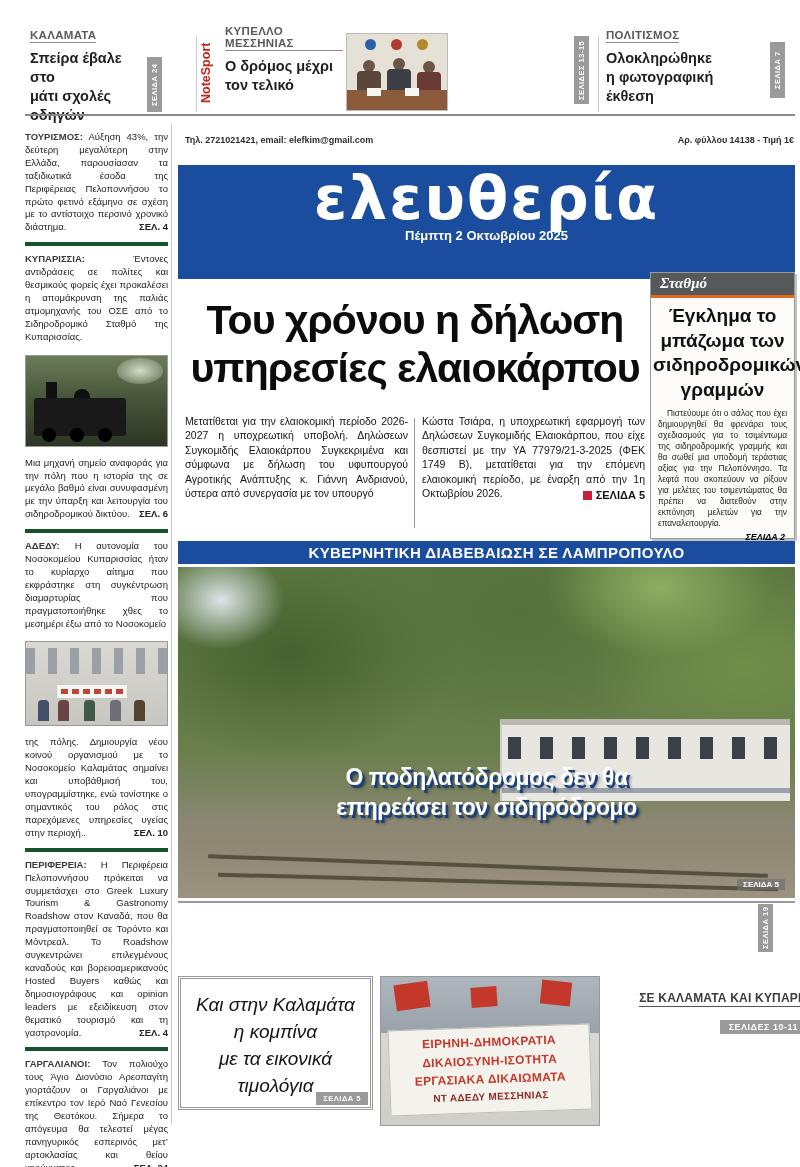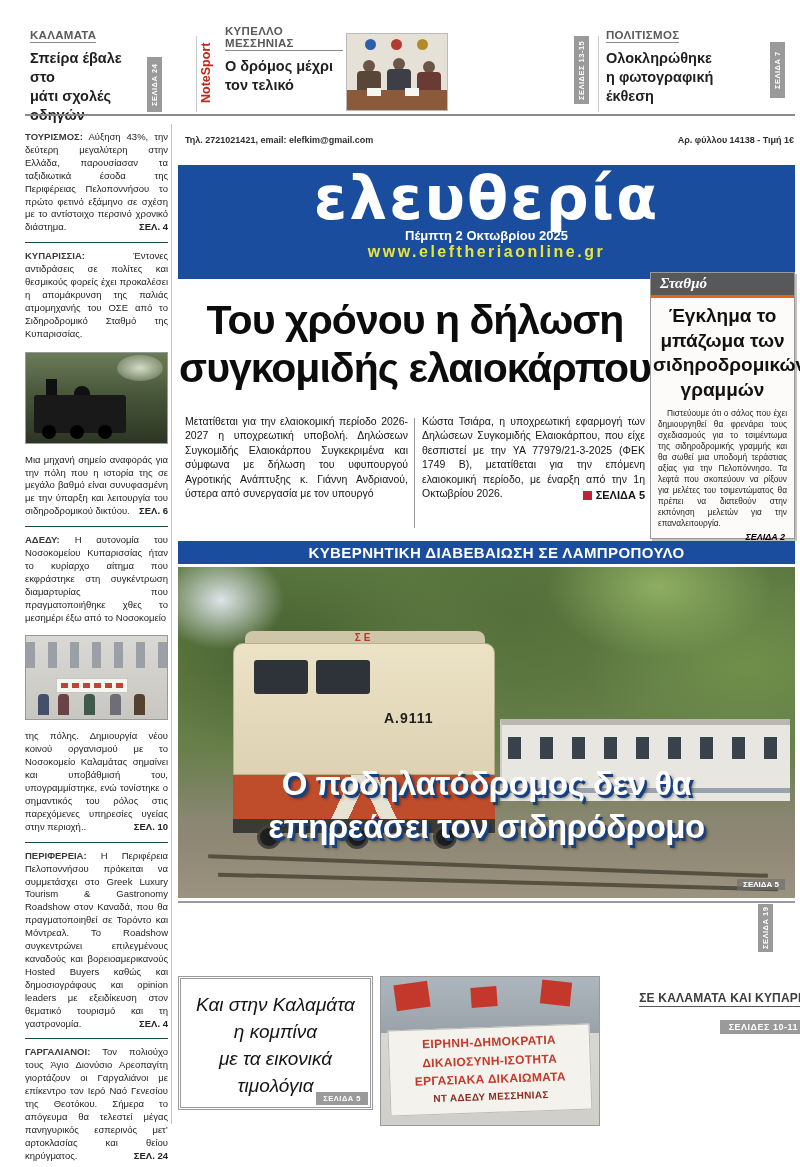--- a/index.html
+++ b/index.html
@@ -26,21 +26,21 @@
   .tp-person-body { position:absolute; width:24px; height:22px; border-radius:4px 4px 0 0; }
   .tp-table { position:absolute; bottom:0; left:0; right:0; height:20px; background:#8a5a3a; }
   .tp-paper { position:absolute; bottom:14px; width:14px; height:8px; background:#f6f6f2; }
   .hrule { position:absolute; background:#8a8a8a; }
 
   
   #sidebar { position:absolute; left:25px; top:124px; width:143px; }
   .sb-vline { position:absolute; left:171px; top:124px; height:1000px; border-left:1px solid #c4c4c4; }
   .sb-item { position:relative; font-size:9.5px; line-height:1.36; text-align:justify; color:#232323;
              padding:7px 0 8px; }
-  .sb-sep { border-top:1px solid #14532d; }
+  .sb-sep { border-top:4px solid #14532d; }
   .sb-lead { font-weight:bold; color:#3a3a3a; }
   .sb-pg { position:absolute; right:0; bottom:8px; font-weight:bold; background:#fff; padding-left:4px; }
   .sb-photo { position:relative; width:143px; overflow:hidden; margin:3px 0; border:1px solid #999; }
 
   
   .contact { position:absolute; top:135px; font-size:9px; font-weight:bold; color:#2e2e2e; }
   #masthead { position:absolute; left:178px; top:149px; width:617px; height:114px; background:#1a4d9d;
               text-align:center; color:#fff;margin-top:16px; }
   .mh-logo { margin-top:1px; font-family:"DejaVu Sans", sans-serif; font-size:60px; font-weight:bold;
              letter-spacing:2px; line-height:1.08; color:#fff; }
@@ -100,21 +100,21 @@
                  font-weight:bold; color:#b5382a; letter-spacing:3px; }
   .loco-num { position:absolute; left:150px; top:66px; font-size:14px; font-weight:bold; color:#23211c;
               letter-spacing:1px; }
   .loco-band { position:absolute; left:0; top:158px; width:262px; height:44px;
                background:linear-gradient(115deg, rgba(0,0,0,0) 42%, #e8e2d2 42%, #e8e2d2 48%, rgba(0,0,0,0) 48%),
                           linear-gradient(65deg, rgba(0,0,0,0) 52%, #e8e2d2 52%, #e8e2d2 58%, rgba(0,0,0,0) 58%),
                           #bf4d2b; }
   .loco-frame { position:absolute; left:0; top:202px; width:262px; height:14px; background:#3a3a36; }
   .loco-wheel { position:absolute; top:208px; width:24px; height:24px; border-radius:50%; background:#1e1e1e;
                 border:3px solid #44423c; }
-  .ph-overlay { position:absolute; left:0; right:0; top:196px; text-align:center; font-size:33px;
+  .ph-overlay { position:absolute; left:0; right:0; top:196px; text-align:center; font-size:23px;
                 font-weight:bold; color:#fff; line-height:1.3; white-space:pre-line; letter-spacing:-.5px;
                 text-shadow:2.5px 2.5px 0 #17407e, 4px 4px 3px rgba(0,0,0,.35); z-index:5; }
   .ph-tag { position:absolute; right:10px; bottom:8px; font-size:8px; font-weight:bold; color:#fff;
             background:rgba(110,110,110,.65); padding:1px 6px; z-index:6; }
 
   
   .grayrule { position:absolute; left:178px; top:901px; width:617px; height:2px; background:#9a9a9a; }
   .greenbar { position:absolute; left:178px; top:907px; width:578px; height:38px; background:#1e7d3c;
               color:#fff; font-style:italic; font-weight:bold; font-size:20.5px; text-align:center;
               line-height:38px; letter-spacing:.2px; }
@@ -258,25 +258,24 @@
       <span class="sb-pg">ΣΕΛ. 24</span>
     </div>
 
   </div>
 
   <div class="contact" style="left:185px">Τηλ. 2721021421, email: elefkim@gmail.com</div>
   <div class="contact" style="right:6px">Αρ. φύλλου 14138 - Τιμή 1€</div>
   <div id="masthead">
     <div class="mh-logo">ελευθερία</div>
     <div class="mh-date">Πέμπτη 2 Οκτωβρίου 2025</div>
-    <div class="mh-site">www.eleftheriaonline.gr</div>
   </div>
 
   <div class="headline">Του χρόνου η δήλωση
-συγκομιδής ελαιοκάρπου</div>
+υπηρεσίες ελαιοκάρπου</div>
   <div class="body-col" style="left:185px">Μετατίθεται για την ελαιοκομική περίοδο 2026-2027 η υποχρεωτική υποβολή. Δηλώσεων Συγκομιδής Ελαιοκάρπου Συγκεκριμένα και σύμφωνα με δήλωση του υφυπουργού Αγροτικής Ανάπτυξης κ. Γιάννη Ανδριανού, ύστερα από συνεργασία με τον υπουργό</div>
   <div class="col-div"></div>
   <div class="body-col" style="left:422px">
     <span>Κώστα Τσιάρα, η υποχρεωτική εφαρμογή των Δηλώσεων Συγκομιδής Ελαιοκάρπου, που είχε θεσπιστεί με την ΥΑ 77979/21-3-2025 (ΦΕΚ 1749 Β), μετατίθεται για την επόμενη ελαιοκομική περίοδο, με έναρξη από την 1η Οκτωβρίου 2026.</span>
     <span class="pref"><span class="redsq"></span><span>ΣΕΛΙΔΑ 5</span></span>
   </div>
 
   <div id="arthro">
     <div class="ar-head">Σταθμό</div>
     <div class="ar-title">Έγκλημα το
@@ -288,34 +287,20 @@
   </div>
 
   <div class="bluebar">ΚΥΒΕΡΝΗΤΙΚΗ ΔΙΑΒΕΒΑΙΩΣΗ ΣΕ ΛΑΜΠΡΟΠΟΥΛΟ</div>
   <div id="trainphoto">
     <div class="ph-ground"></div>
     <div class="ph-rail" style="left:30px;bottom:30px;width:560px;transform:rotate(2deg)"></div>
     <div class="ph-rail" style="left:40px;bottom:14px;width:560px;transform:rotate(1.5deg)"></div>
     <div class="wagons">
       <div class="wagon-win"></div>
       <div class="wagon-line"></div>
-    </div>
-    <div class="loco">
-      <div class="loco-roof"></div>
-      <div class="loco-hood">
-        <div class="loco-selogo">ΣΕ</div>
-        <div class="loco-win" style="left:20px"></div>
-        <div class="loco-win" style="left:82px"></div>
-        <div class="loco-num">Α.9111</div>
-      </div>
-      <div class="loco-band"></div>
-      <div class="loco-frame"></div>
-      <div class="loco-wheel" style="left:24px"></div>
-      <div class="loco-wheel" style="left:112px"></div>
-      <div class="loco-wheel" style="left:200px"></div>
     </div>
     <div class="ph-overlay">Ο ποδηλατόδρομος δεν θα
 επηρεάσει τον σιδηρόδρομο</div>
     <div class="ph-tag">ΣΕΛΙΔΑ 5</div>
   </div>
 
   <div class="grayrule"></div>
   <div class="vtag" style="left:758px;top:904px;height:48px">ΣΕΛΙΔΑ 19</div>
 
   <div class="box1">

